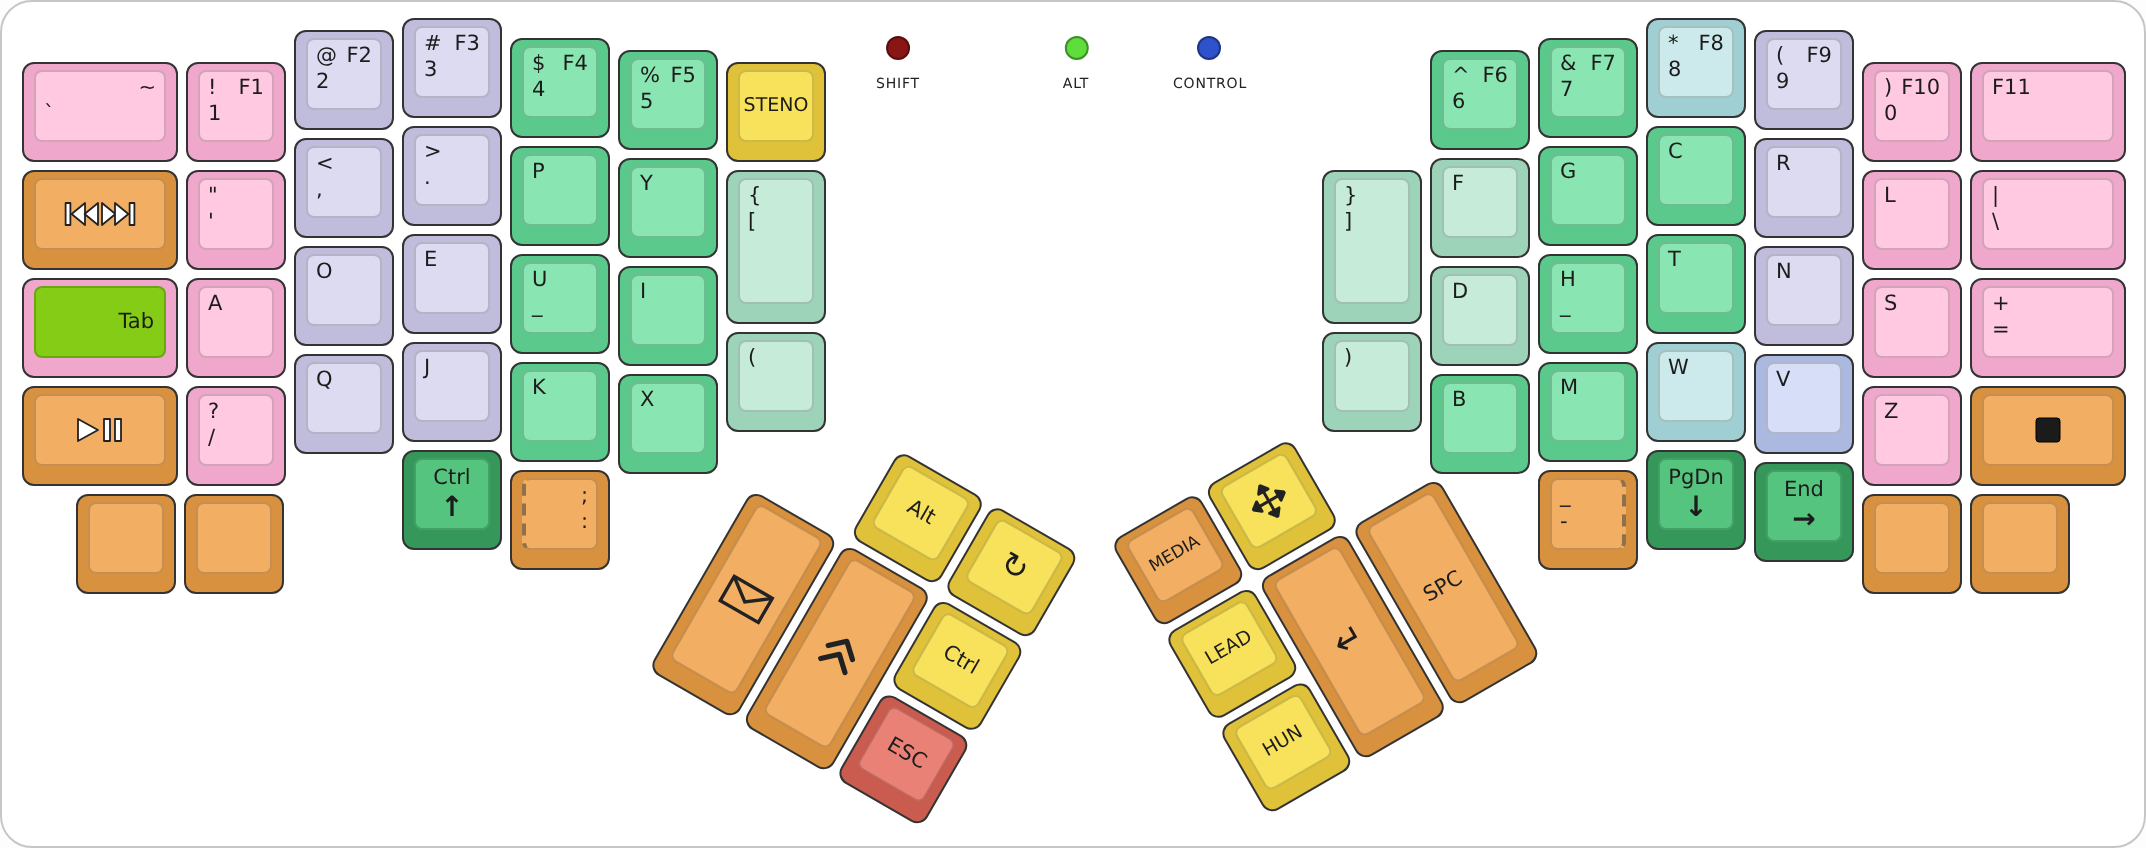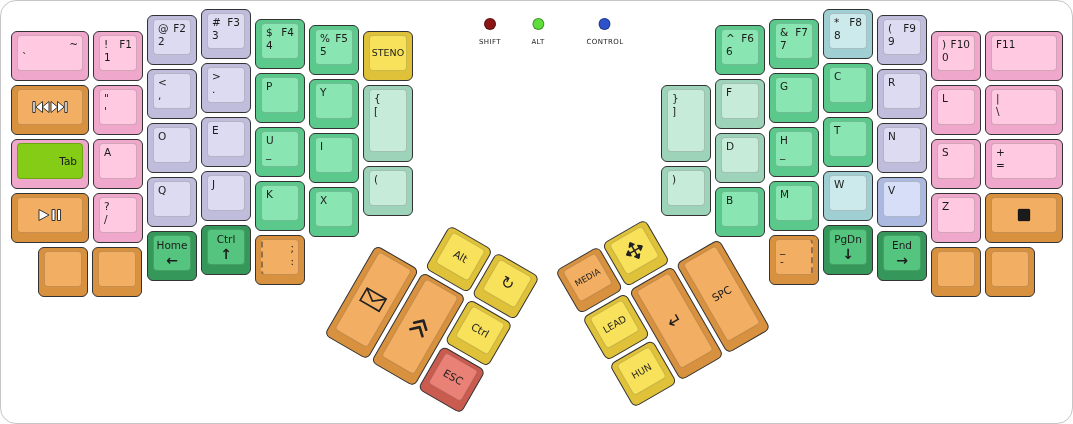--- a/index.html
+++ b/index.html
@@ -116,26 +116,20 @@
       <div class="key" style="left: 146px; top: 122px; width: 50px; height: 50px; background: rgb(191, 188, 220);">
         <div class="cap" style="background: rgb(221, 219, 241);">
           <span class="lg lg-tl">O</span>
         </div>
       </div>
       <div class="key" style="left: 146px; top: 176px; width: 50px; height: 50px; background: rgb(191, 188, 220);">
         <div class="cap" style="background: rgb(221, 219, 241);">
           <span class="lg lg-tl">Q</span>
         </div>
       </div>
-      <div class="key" style="left: 146px; top: 230px; width: 50px; height: 50px; background: rgb(53, 151, 90);">
-        <div class="cap" style="background: rgb(85, 196, 126);">
-          <span class="lg lg-ct">Home</span>
-          <span class="lg lg-cb"><span class="glyph arrow">←</span></span>
-        </div>
-      </div>
       <div class="key" style="left: 200px; top: 8px; width: 50px; height: 50px; background: rgb(191, 188, 220);">
         <div class="cap" style="background: rgb(221, 219, 241);">
           <span class="lg lg-tl">#</span>
           <span class="lg lg-tr">F3</span>
           <span class="lg lg-ml">3</span>
         </div>
       </div>
       <div class="key" style="left: 200px; top: 62px; width: 50px; height: 50px; background: rgb(191, 188, 220);">
         <div class="cap" style="background: rgb(221, 219, 241);">
           <span class="lg lg-tl">&gt;</span>
@@ -485,21 +479,21 @@
           </div>
         </div>
         <div class="key" style="left: 108px; top: 54px; width: 50px; height: 104px; background: rgb(216, 146, 63);">
           <div class="cap" style="background: rgb(242, 175, 99);">
             <span class="lg lg-c">SPC</span>
           </div>
         </div>
       </div>
     </div>
   <div id="indicators">
-      <div class="indicator" style="left: 489px;">
+      <div class="indicator" style="left: 448px;">
         <div class="dot" style="background: rgb(138, 21, 21);"></div>
         <div class="ind-label">SHIFT</div>
       </div>
       <div class="indicator" style="left: 537px;">
         <div class="dot" style="background: rgb(95, 221, 58);"></div>
         <div class="ind-label">ALT</div>
       </div>
       <div class="indicator" style="left: 604px;">
         <div class="dot" style="background: rgb(45, 82, 203);"></div>
         <div class="ind-label">CONTROL</div>

